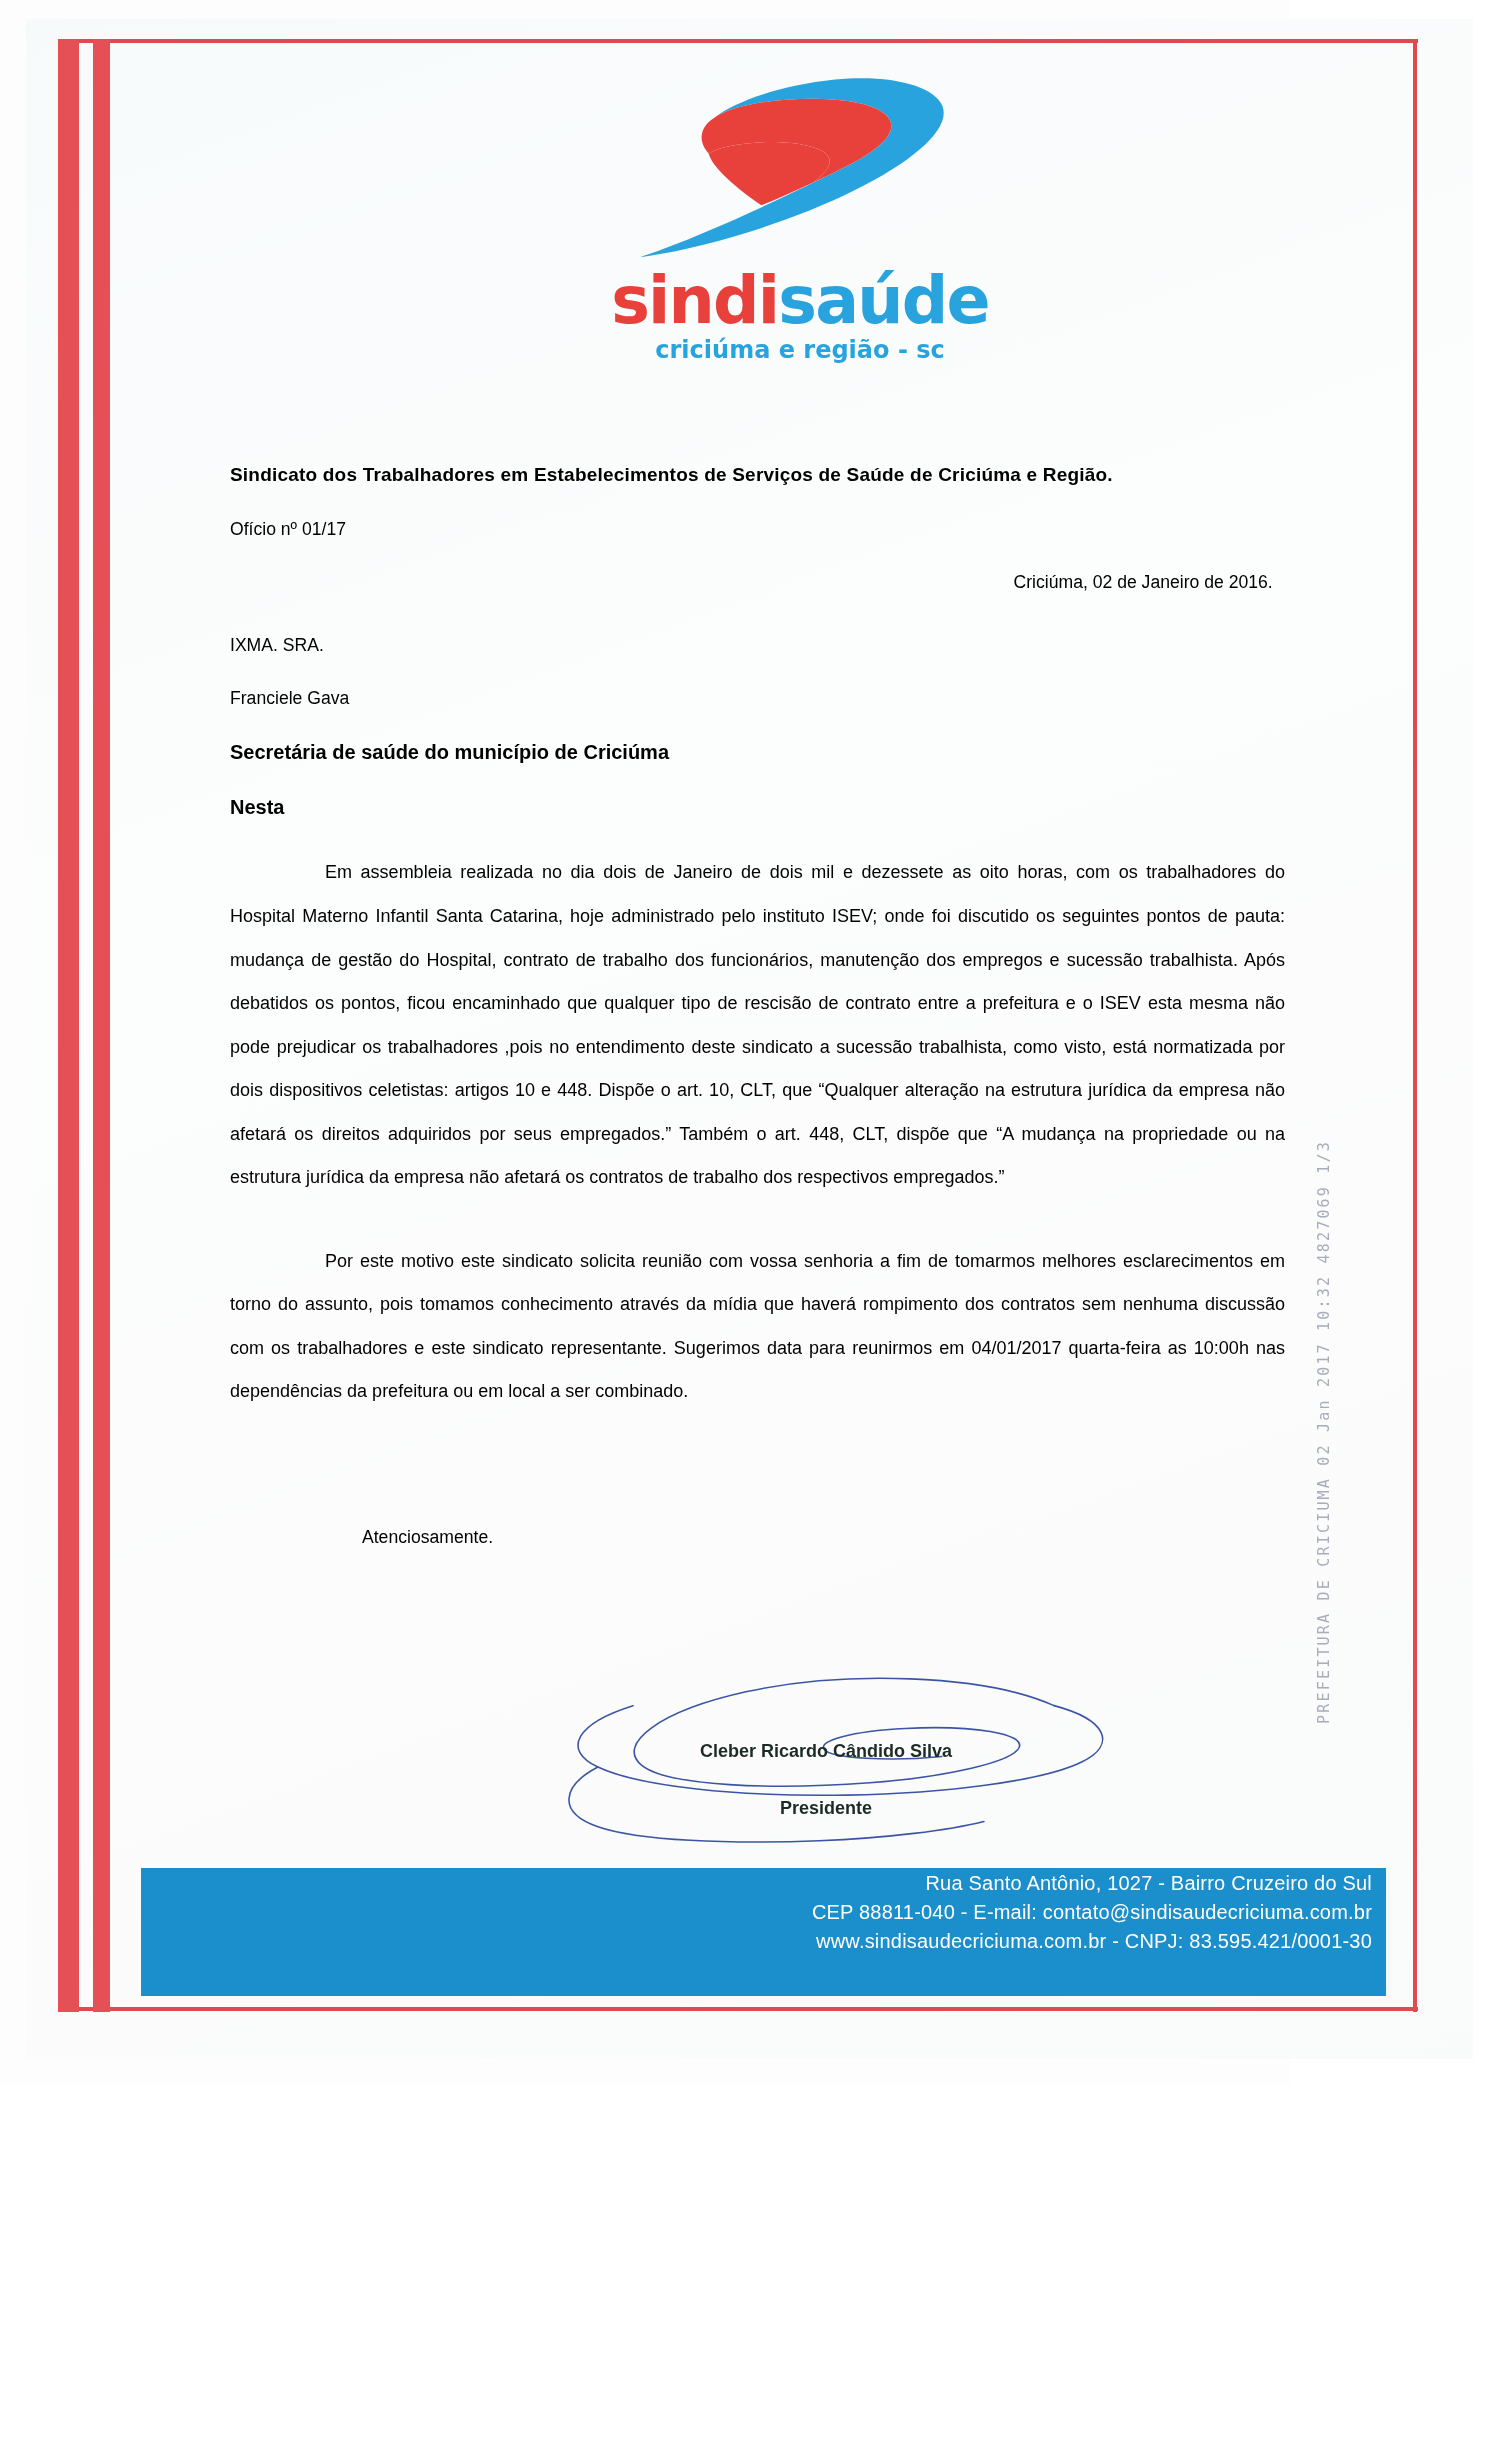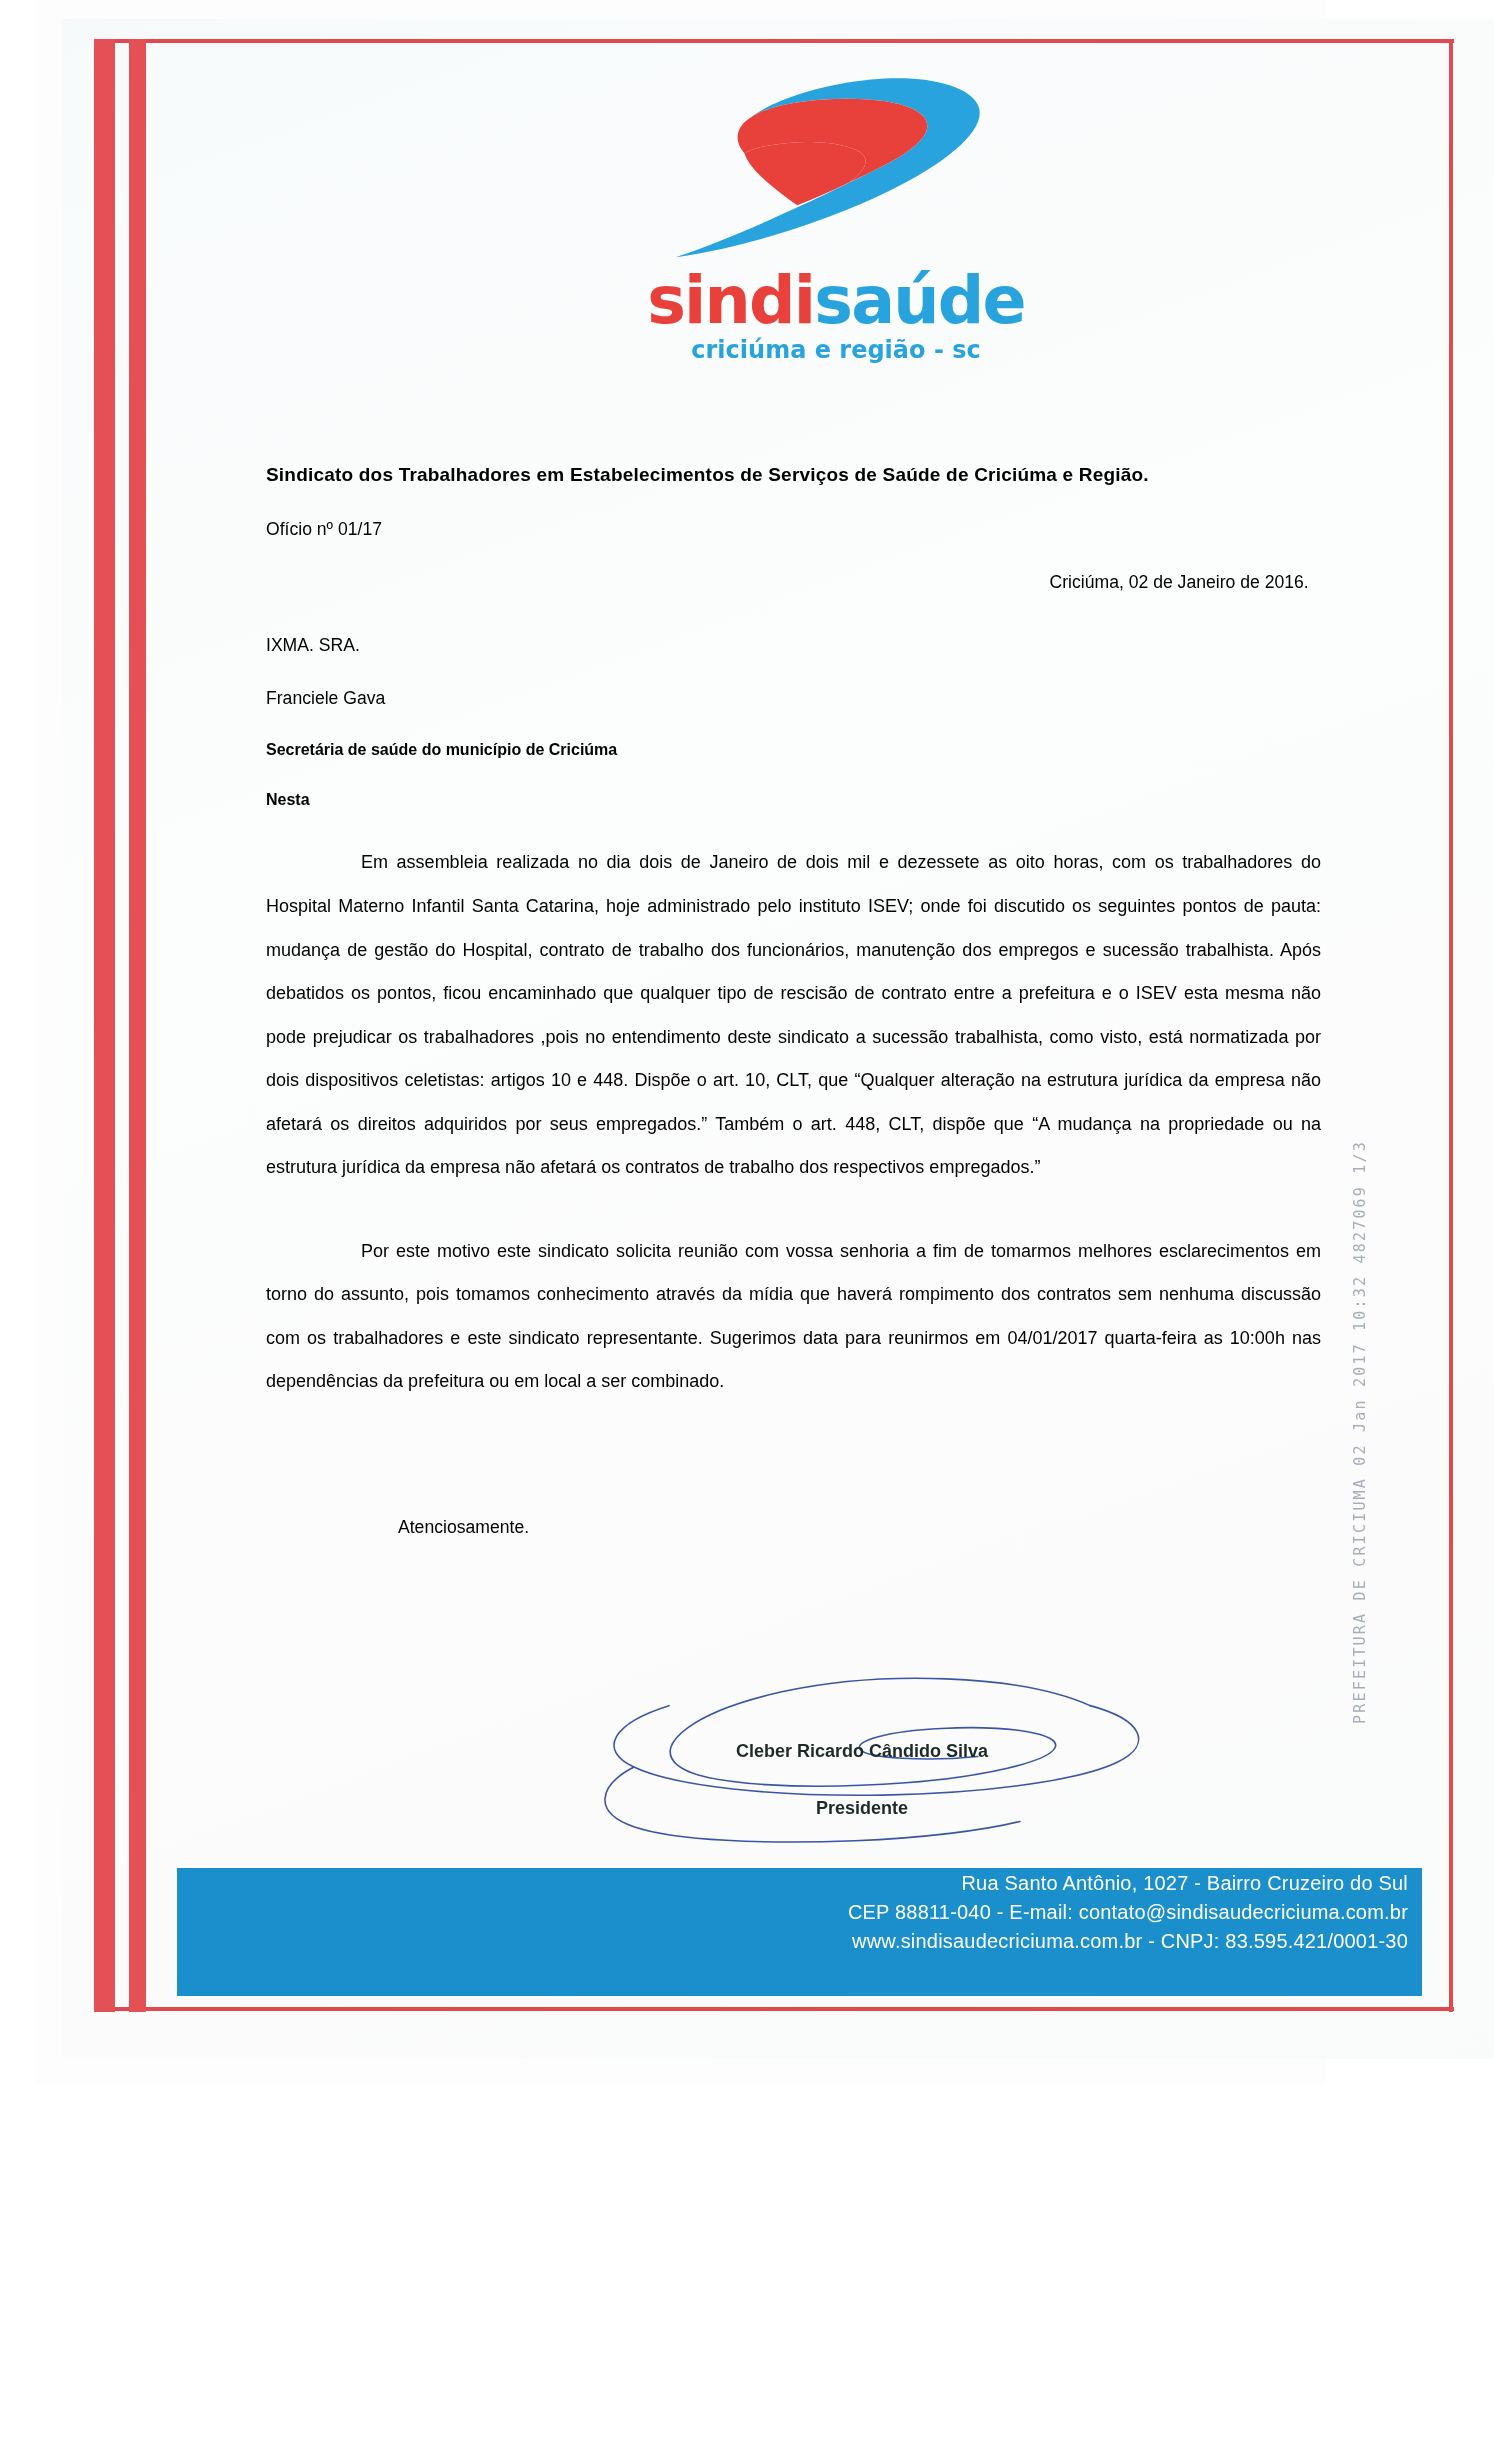--- a/index.html
+++ b/index.html
@@ -9,21 +9,20 @@
     font-family:"Liberation Sans", sans-serif;
     overflow:hidden;
   }
 
   
   #scan-sheet{
     position:absolute;
     left:0; top:0;
     width:1290px; height:2084px;
     background:#fdfdfd;
-    margin-left:36px;
   }
 
   
   #scan-tint{
     position:absolute; left:26px; top:19.3px;
     width:1447px; height:2040px;
     background:linear-gradient(160deg,#f7fafb 0%,#fcfdfd 35%,#fbfcfb 70%,#f9fafa 100%);
   }
 
   
@@ -96,21 +95,21 @@
   .city-date{
     font-size:17.6px;
     text-align:right;
     margin:0 0 42px 0;
     padding-right:12.3px;
   }
   .addr-line{
     font-size:17.6px;
     margin:0 0 32px 0;
   }
-  .addr-line.bold{ font-weight:bold; font-size:16px; }
+  .addr-line.bold{ font-weight:bold; font-size:20px; }
 
   .body-par{
     font-size:18px;
     line-height:2.42;
     text-align:justify;
     margin:0 0 8.8px 0;
     text-indent:95px;
   }
   .body-par.p2{ margin-top:40px; }
 

